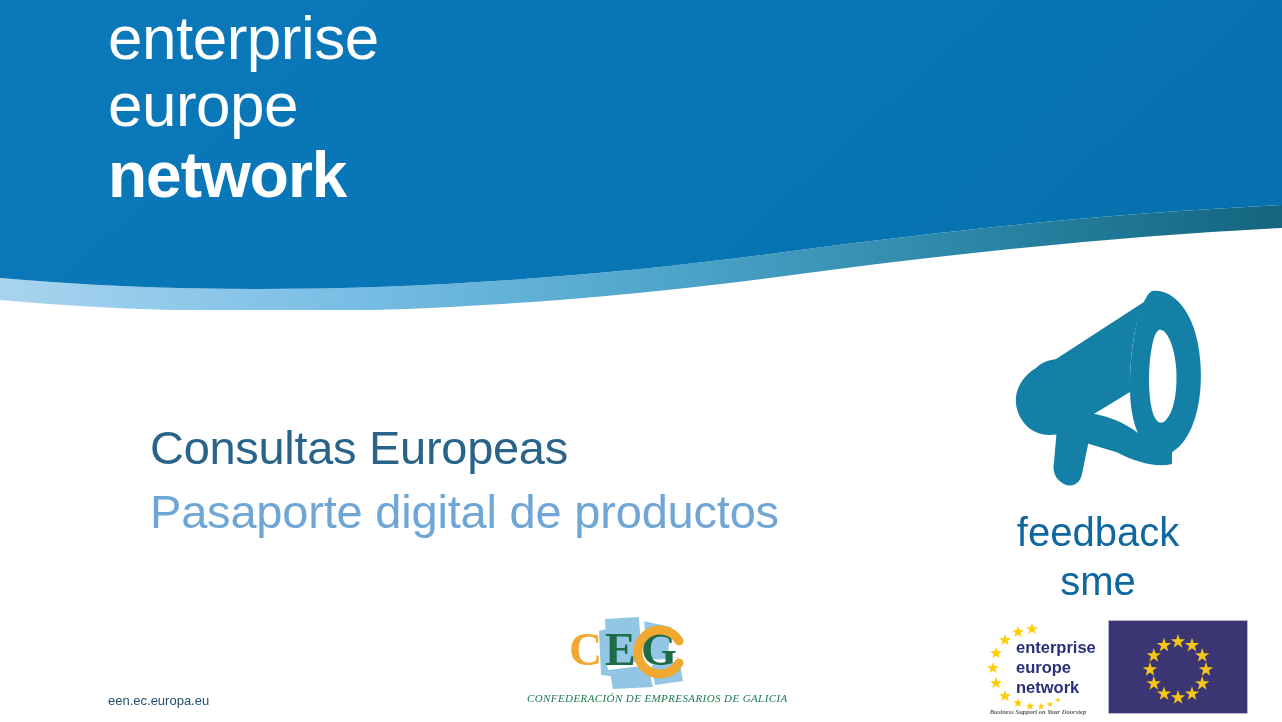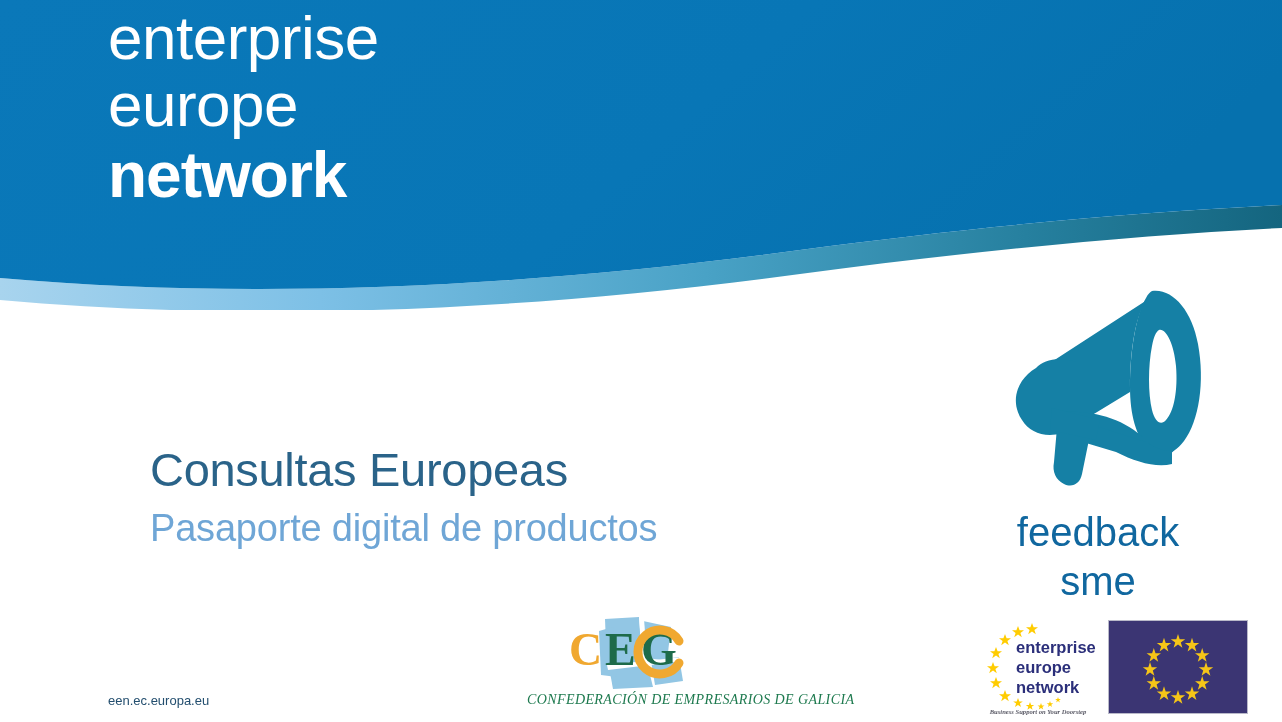--- a/index.html
+++ b/index.html
@@ -18,27 +18,27 @@
   .een-logo{
     position:absolute;left:108px;top:8px;width:420px;height:210px;
     color:#ffffff;line-height:0.98;
   }
   .een-logo div{white-space:nowrap;}
   .een-l1{font-size:62px;font-weight:400;letter-spacing:-0.5px;}
   .een-l2{font-size:62px;font-weight:400;letter-spacing:-0.5px;margin-top:6px;}
   .een-l3{font-size:64px;font-weight:700;letter-spacing:-1px;margin-top:8px;}
 
   
-  .headline{position:absolute;left:150px;top:445px;width:780px;}
+  .headline{position:absolute;left:150px;top:423px;width:780px;}
   .headline .h-title{
     font-size:47px;font-weight:400;color:#2A6389;line-height:1.05;
     letter-spacing:-0.3px;white-space:nowrap;
   }
   .headline .h-sub{
-    font-size:38px;font-weight:400;color:#6FA6D6;line-height:1.05;
+    font-size:47px;font-weight:400;color:#6FA6D6;line-height:1.05;
     letter-spacing:-0.2px;margin-top:15px;white-space:nowrap;
   }
 
   
   .megaphone{position:absolute;left:996px;top:288px;width:210px;height:200px;}
 
   
   .sme-feedback{
     position:absolute;left:990px;top:508px;width:216px;
     text-align:center;color:#10679F;font-size:40px;line-height:1.22;
@@ -50,21 +50,21 @@
     position:absolute;left:108px;top:693px;
     font-size:13px;color:#234E6E;letter-spacing:0px;white-space:nowrap;
   }
 
   
   .ceg{position:absolute;left:527px;top:617px;width:240px;height:100px;}
   .ceg-mark{position:absolute;left:20px;top:0;width:180px;height:72px;}
   .ceg-caption{
     position:absolute;left:0;top:75px;width:240px;text-align:right;
     font-family:"Liberation Serif", serif;
-    font-style:italic;font-size:14px;color:#1E7A4F;letter-spacing:0.4px;
+    font-style:italic;font-size:11px;color:#1E7A4F;letter-spacing:0.4px;
     white-space:nowrap;
   }
 
   
   .een-small{position:absolute;left:978px;top:619px;width:120px;height:100px;}
   .een-small-svg{position:absolute;left:0;top:0;}
 
   
   .eu-flag{position:absolute;left:1108px;top:620px;width:140px;height:94px;}
   .eu-flag-svg{position:absolute;left:0;top:0;border:1px solid #b9b9c9;}

